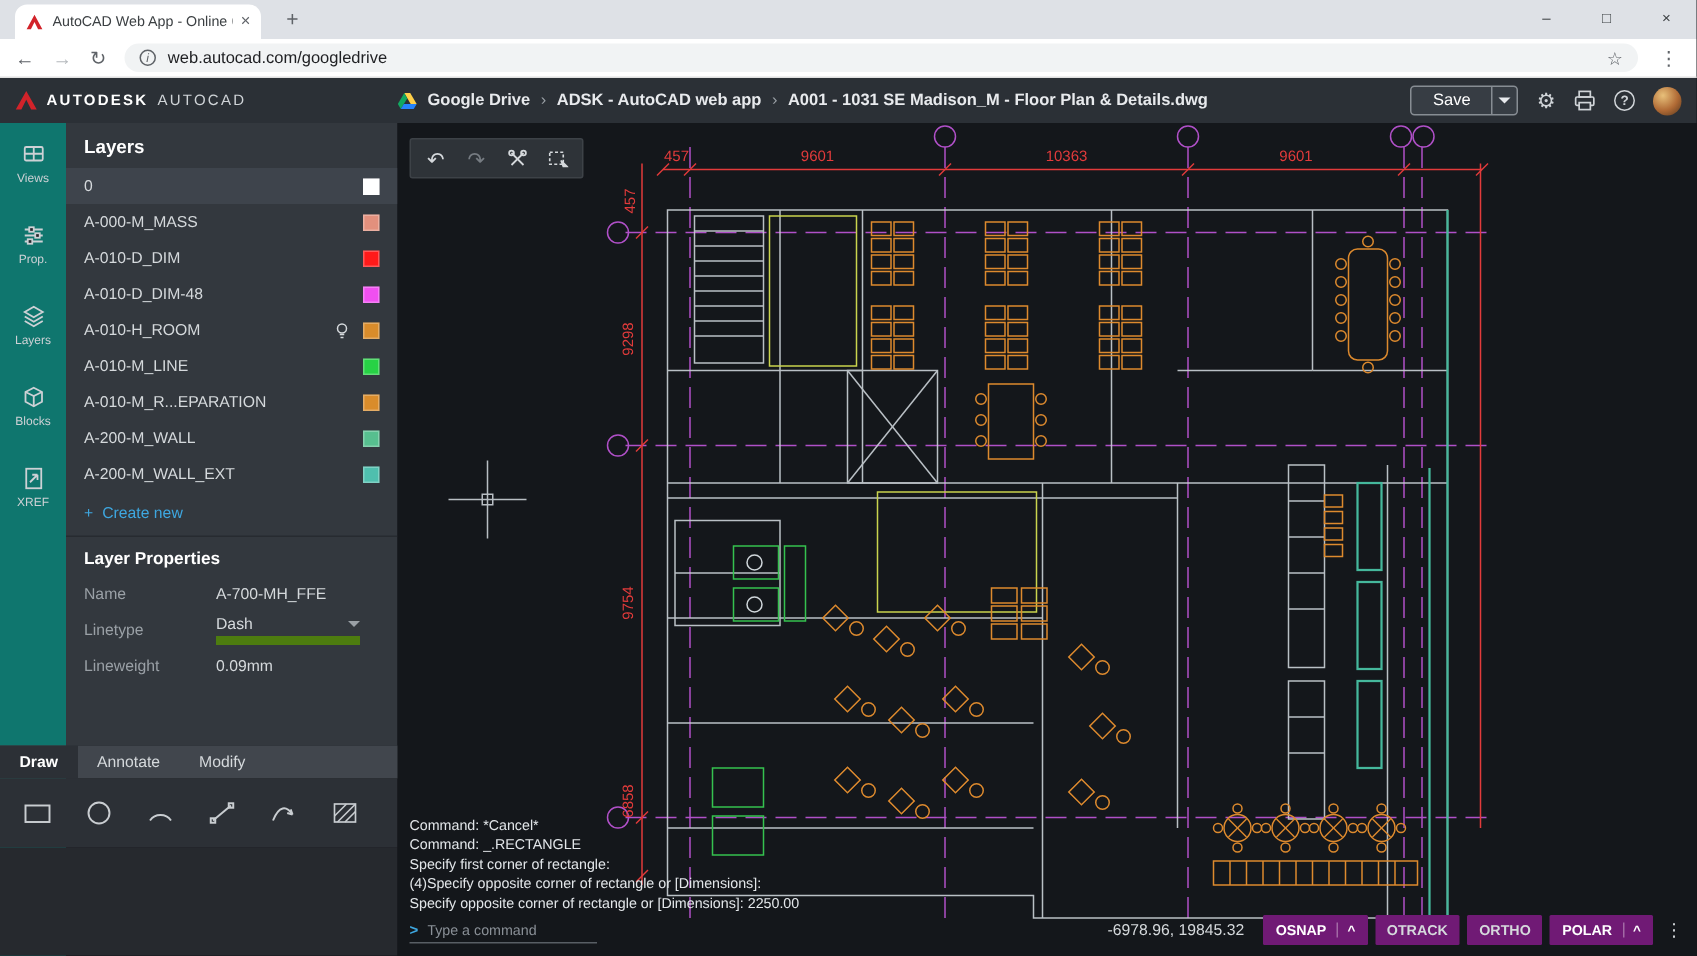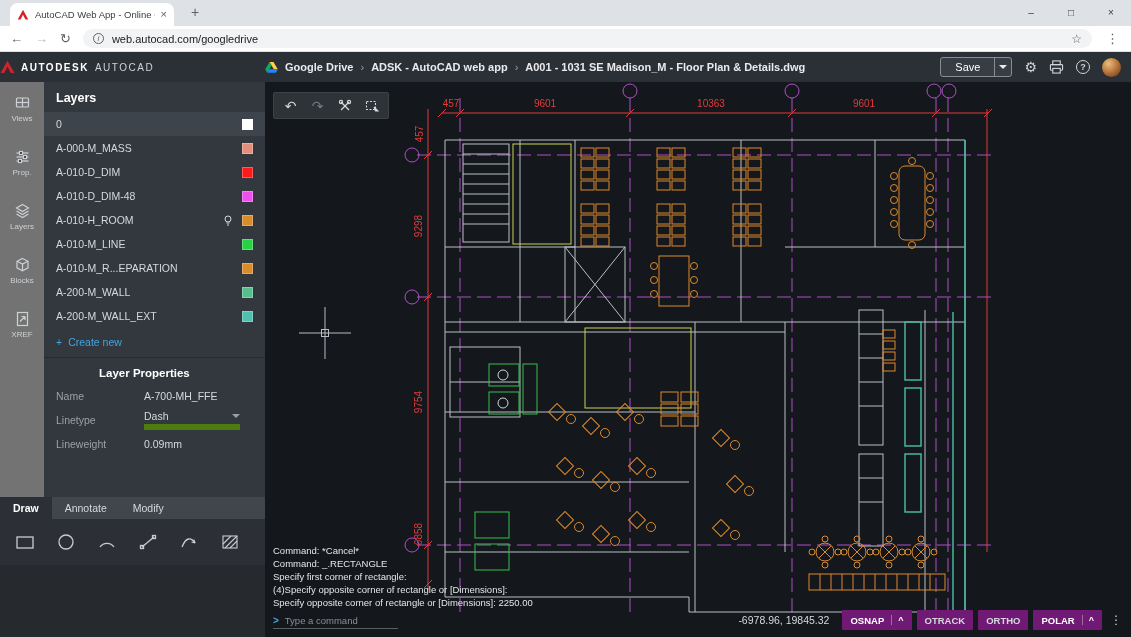--- a/index.html
+++ b/index.html
@@ -25,55 +25,55 @@
     align-items:center; padding:0 10px; gap:8px; }
   .info-icon { width:11px; height:11px; border:1px solid #5f6368; border-radius:50%;
     font-size:8px; color:#5f6368; text-align:center; line-height:10px; font-style:italic; flex:0 0 11px;}
   .url { font-size:11px; color:#202124; flex:1; }
   .star { color:#5f6368; font-size:12px; }
   .kebab { color:#5f6368; font-size:13px; padding:0 2px; }
 
   
   .appheader { position:absolute; top:52px; left:0; width:1131px; height:30px; background:#2b3036;
     display:flex; align-items:center; }
-  .brand { width:265px; flex:0 0 265px; display:flex; align-items:center; gap:6px; }
+  .brand { width:265px; flex:0 0 265px; display:flex; align-items:center; gap:6px; padding-left:10px; }
   .brand-autodesk { color:#fff; font-size:10px; font-weight:700; letter-spacing:1.5px; }
   .brand-autocad { color:#cfd3d7; font-size:10px; letter-spacing:1.5px; }
   .breadcrumb { display:flex; align-items:center; gap:7px; color:#e8eaed; font-size:11px;
     font-weight:700; white-space:nowrap; overflow:hidden; }
   .crumb-sep { color:#9aa0a6; font-weight:400; }
   .header-right { margin-left:auto; display:flex; align-items:center; gap:12px; padding-right:10px; }
   .save-btn { display:flex; border:1px solid #878d93; border-radius:3px; overflow:hidden; height:20px; background:#373d44;}
   .save-main { padding:0 14px; color:#fff; font-size:11px; line-height:18px; }
   .save-caret { width:17px; border-left:1px solid #878d93; display:flex; align-items:center; justify-content:center; }
   .save-caret i { width:0; height:0; border-left:4px solid transparent; border-right:4px solid transparent;
     border-top:4px solid #e8eaed; }
   .hicon { color:#d0d4d8; font-size:14px; line-height:1; }
   .help-circle { width:14px; height:14px; border:1px solid #d0d4d8; border-radius:50%;
     color:#d0d4d8; font-size:9px; text-align:center; line-height:12px; font-weight:700; }
   .avatar { width:19px; height:19px; border-radius:50%;
     background:radial-gradient(circle at 35% 30%, #e8c07a 0%, #b06a35 55%, #53361d 100%); }
 
   
-  .rail { position:absolute; left:0; top:82px; width:44px; height:555px; background:#737373; }
+  .rail { position:absolute; left:0; top:82px; width:44px; height:555px; background:#0f766e; }
   .rail-item { height:54px; display:flex; flex-direction:column; align-items:center;
     justify-content:center; gap:3px; color:#cdd1d5; }
   .rail-label { font-size:8px; }
 
   
   .panel { position:absolute; left:44px; top:82px; width:221px; height:415px; background:#33383e; }
   .panel-title { padding:9px 12px 7px; color:#fff; font-size:12.5px; font-weight:700; }
   .layer-row { height:24px; display:flex; align-items:center; padding:0 12px; color:#d5d9dc; font-size:10.5px; }
   .layer-row.selected { background:#3e444c; }
   .layer-name { flex:1; white-space:nowrap; overflow:hidden; }
   .bulb-icon { margin-right:9px; display:flex; }
   .swatch { width:11px; height:11px; border:1px solid rgba(255,255,255,.28); flex:0 0 11px; }
   .create-new { color:#3ea7e0; font-size:10.5px; padding:8px 12px 9px; display:flex; gap:6px;
     align-items:center; border-bottom:1px solid #272b30; }
-  .props-title { padding:9px 12px 5px; font-weight:700; color:#fff; font-size:11.5px;margin-left:43px; }
+  .props-title { padding:9px 12px 5px; font-weight:700; color:#fff; font-size:11.5px; }
   .prop-row { display:flex; align-items:center; padding:5px 12px; font-size:10.5px; height:24px;}
   .prop-label { width:88px; flex:0 0 88px; color:#9aa0a6; }
   .prop-value { color:#d5d9dc; }
   .linetype-select { display:flex; align-items:center; justify-content:space-between; width:96px;
     border-bottom:6px solid #4d7c0f; padding-bottom:2px; color:#d5d9dc; }
   .dd-chevron { width:0; height:0; border-left:4px solid transparent; border-right:4px solid transparent;
     border-top:4px solid #9aa0a6; }
 
   
   .ribbon { position:absolute; left:0; top:497px; width:282px; height:22px; background:#41464d; display:flex; }

